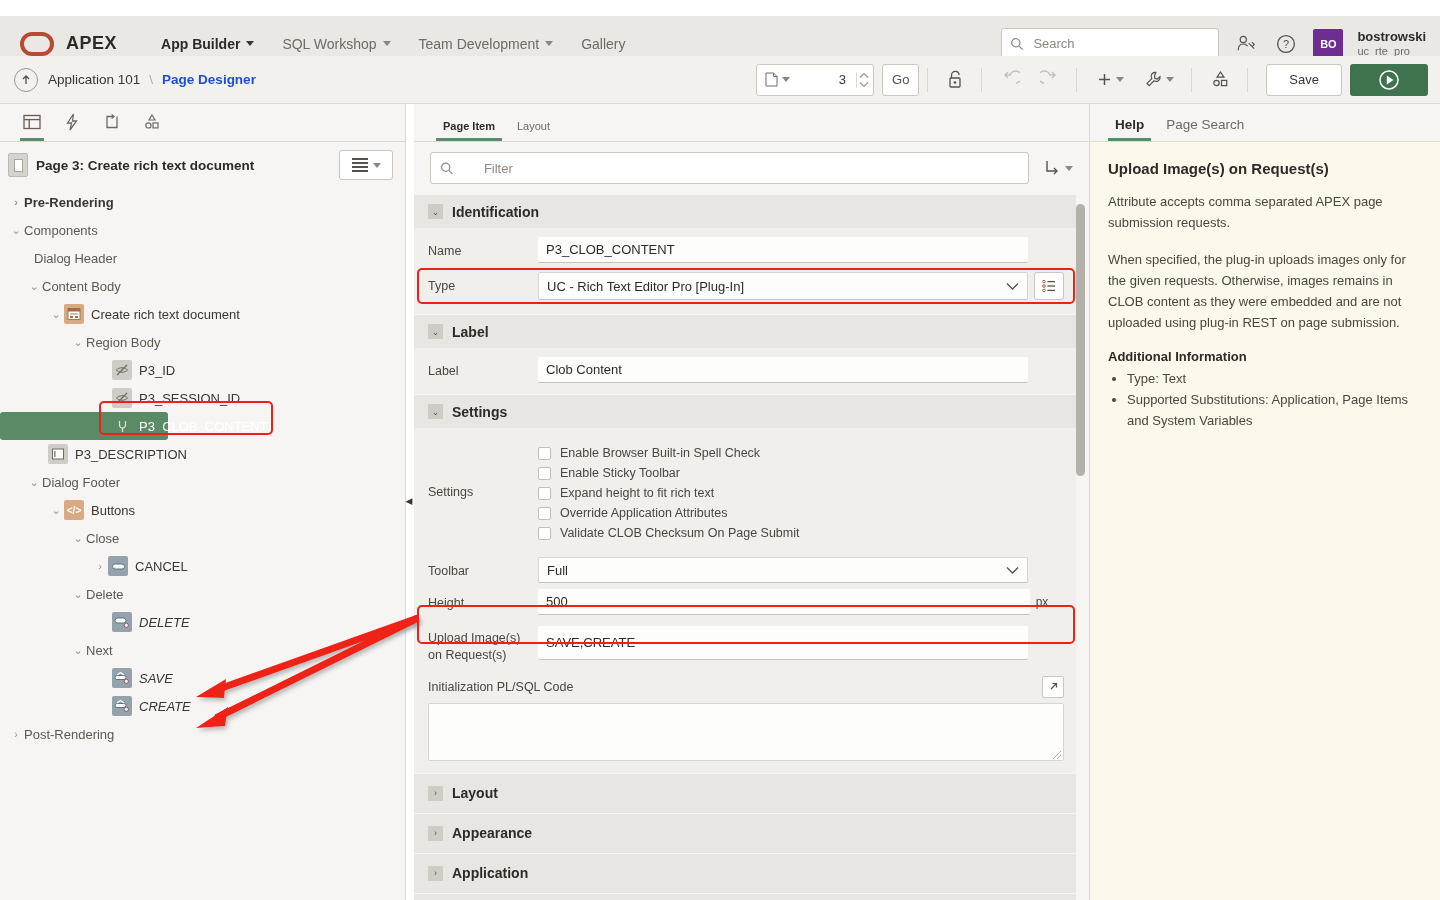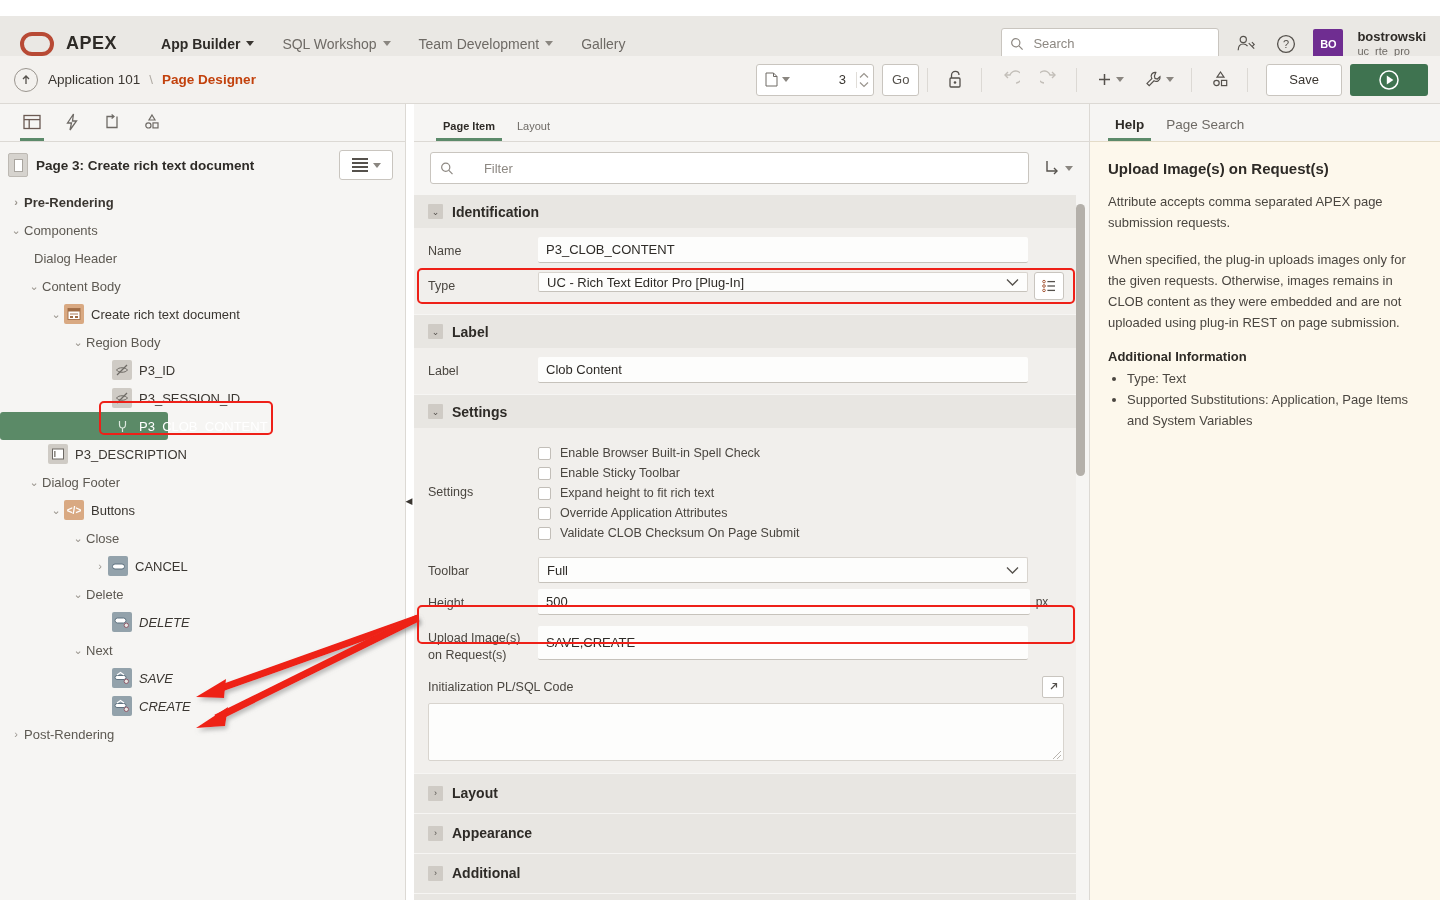--- a/index.html
+++ b/index.html
@@ -56,21 +56,21 @@
     background:#f3f1ee; border-bottom:1px solid #dcd9d4;
     display:flex; align-items:center;
   }
   .back-circle {
     width:24px; height:24px; border:1px solid #9a958e; border-radius:50%;
     margin-left:14px; display:flex; align-items:center; justify-content:center; cursor:pointer; color:#55514c;
   }
   .crumbs { display:flex; align-items:center; gap:9px; margin-left:10px; font-size:13.5px; }
   .crumb-link { color:#3a3631; cursor:pointer; }
   .crumb-sep { color:#b0aba4; }
-  .crumb-cur { color:#c2410c; font-weight:bold; }
+  .crumb-cur { color:#1d4ed8; font-weight:bold; }
   .tools { margin-left:auto; display:flex; align-items:center; padding-right:12px; gap:0; }
   .pagebox {
     height:32px; border:1px solid #c9c5bf; background:#fff; border-radius:3px;
     display:flex; align-items:center; padding:0 4px 0 8px; gap:4px; width:118px;
   }
   .pagebox .pnum { flex:1; text-align:right; font-size:13px; padding-right:6px; color:#3a3631; }
   .spin { display:flex; flex-direction:column; gap:2px; color:#7d7872; padding-left:2px; border-left:1px solid #e0ddd8; }
   .tbtn {
     height:32px; min-width:32px; padding:0 9px; border:1px solid #c9c5bf; background:#fff;
     border-radius:3px; display:flex; align-items:center; justify-content:center; gap:3px;
@@ -575,21 +575,21 @@
         <div class="prow">
           <div class="plabel">Name</div>
           <div class="pfield">
             <div class="inp inp-plain">P3_CLOB_CONTENT</div>
           </div>
           <div style="width:36px;flex:none"></div>
         </div>
         <div class="prow" style="padding-top:6px;padding-bottom:6px">
           <div class="plabel">Type</div>
           <div class="pfield">
-            <div class="inp sel" style="height:20px">
+            <div class="inp sel" style="height:28px">
               <span>UC - Rich Text Editor Pro [Plug-In]</span>
               <svg width="13" height="9" viewBox="0 0 13 9">
                   <path d="M1 1.5 L6.5 7 L12 1.5" fill="none" stroke="#55514c" stroke-width="1.3"></path>
                 </svg>
             </div>
           </div>
           <div class="listbtn">
             <svg width="16" height="16" viewBox="0 0 16 16">
               <circle cx="3" cy="3.6" r="1.3" fill="none" stroke="#a85a3a" stroke-width="1"></circle>
               <circle cx="3" cy="8" r="1.3" fill="none" stroke="#a85a3a" stroke-width="1"></circle>
@@ -697,21 +697,21 @@
       <div class="coll-sect">
         <span class="sq">›</span>
         <span class="sect-title">Layout</span>
       </div>
       <div class="coll-sect">
         <span class="sq">›</span>
         <span class="sect-title">Appearance</span>
       </div>
       <div class="coll-sect">
         <span class="sq">›</span>
-        <span class="sect-title">Additional</span>
+        <span class="sect-title">Application</span>
       </div>
       <div class="coll-sect">
         
         
       </div>
     </div>
   </div>
 
   <div class="vscroll">
     <div class="vthumb"></div>

